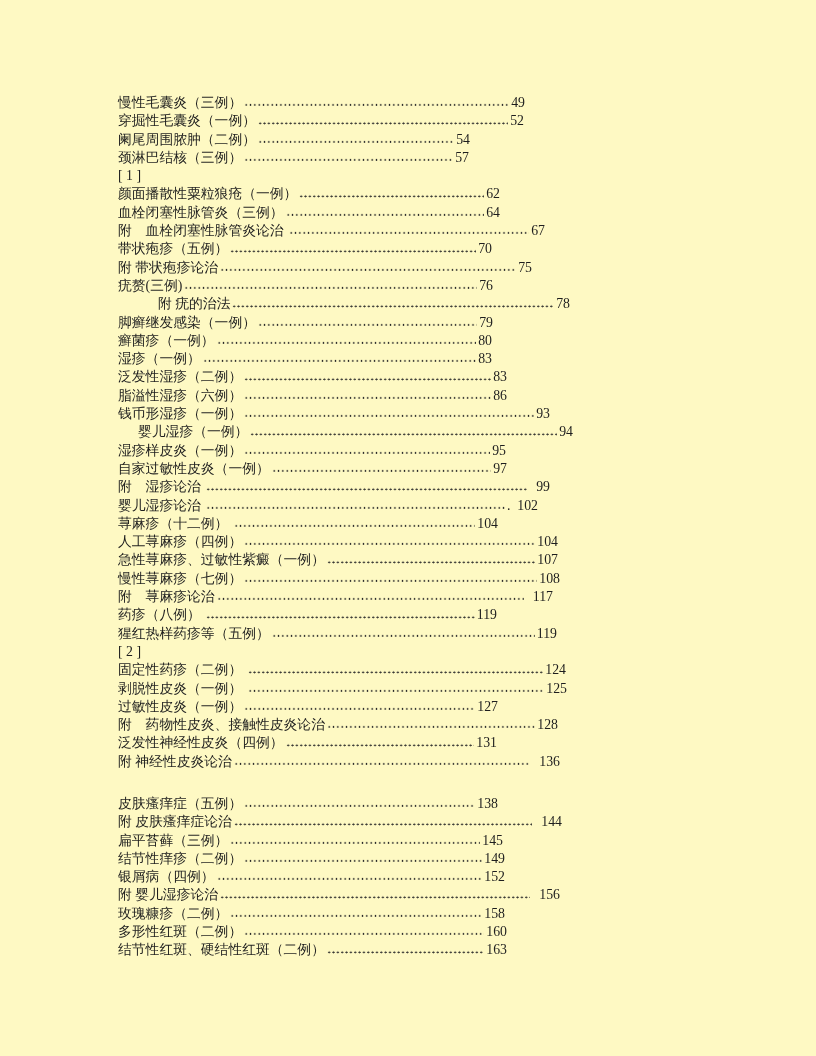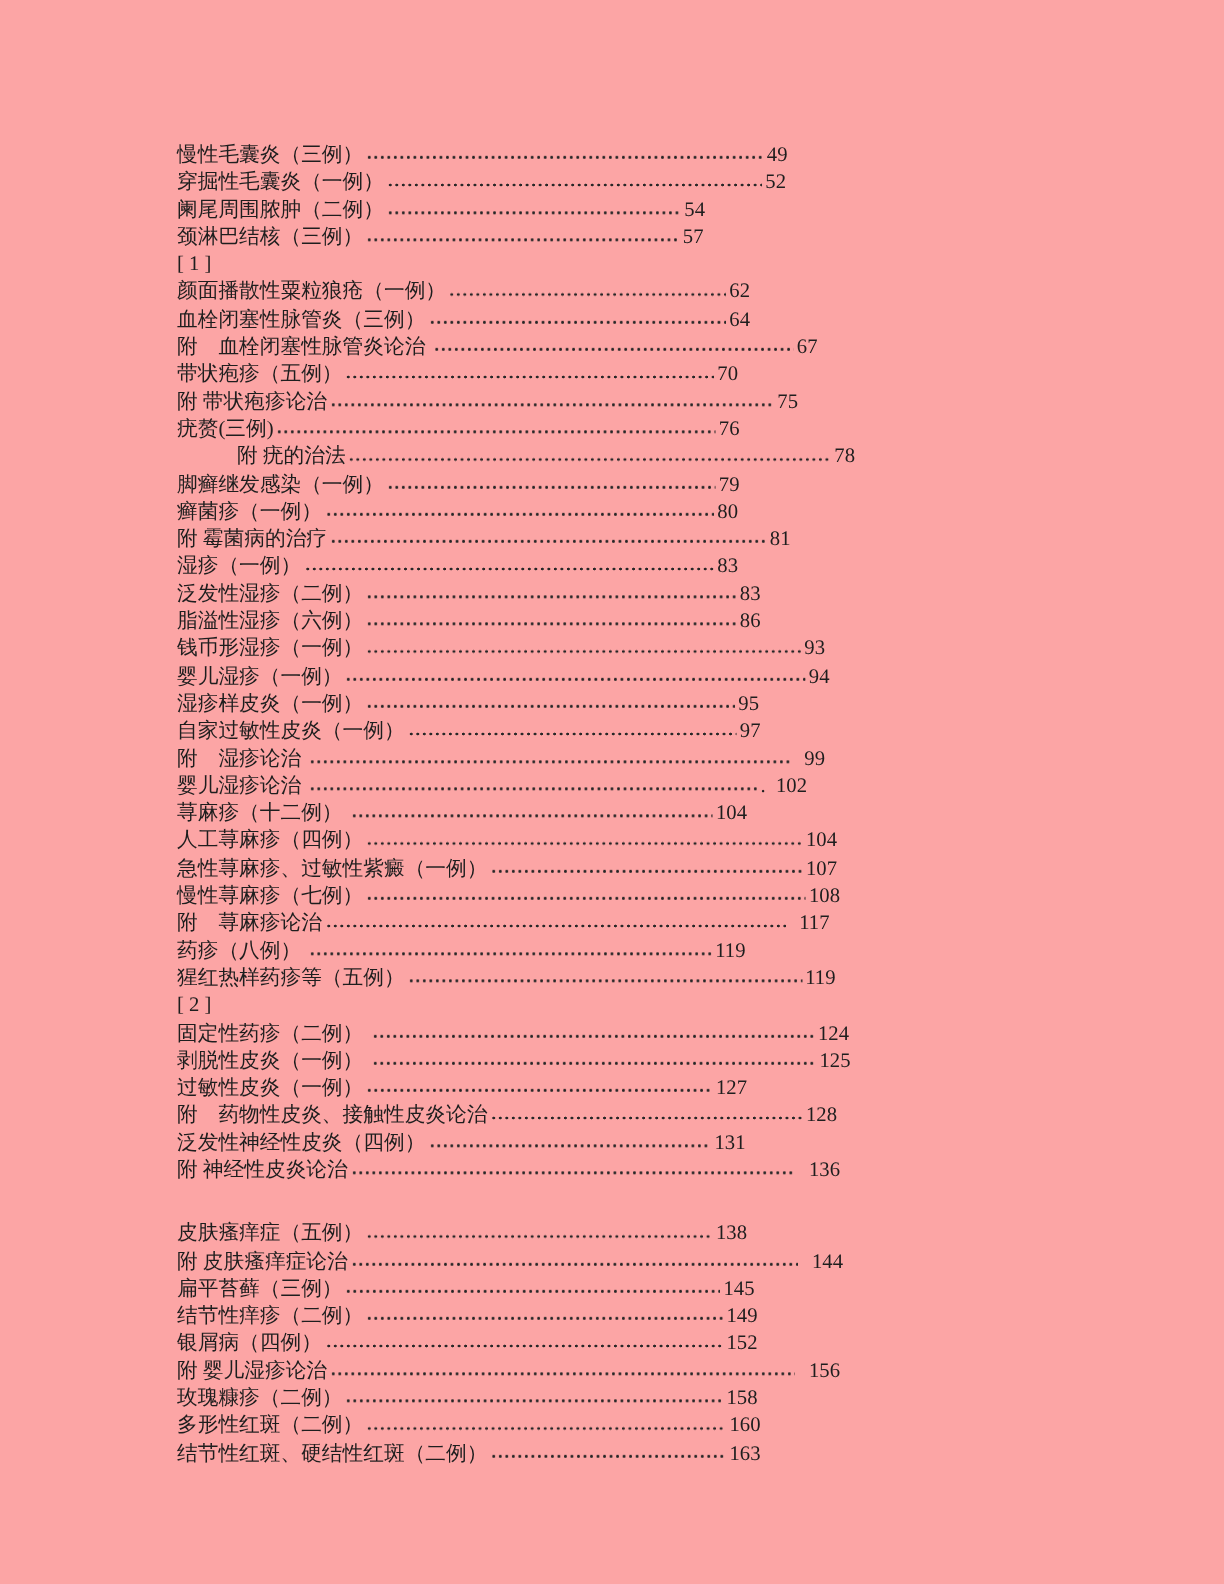--- a/index.html
+++ b/index.html
@@ -10,21 +10,21 @@
   body {
     width: 816px;
     height: 1056px;
     position: relative;
     overflow: hidden;
     font-family: "Liberation Serif", "DejaVu Serif", serif;
   }
   .page {
     position: absolute;
     inset: 0;
-    background: #fca5a5;
+    background: #fef9c3;
   }
   .toc {
     position: absolute;
     left: 118px;
     top: 94px;
     color: #1e1e1e;
   }
   .row {
     display: flex;
     align-items: baseline;
@@ -63,26 +63,25 @@
       <div class="row marker"><span class="title">[ 1 ]</span></div>
       <div class="row" style="width: 382px;"><span class="title">颜面播散性粟粒狼疮（一例）</span><span class="leader"></span><span class="pagenum">62</span></div>
       <div class="row" style="width: 382px;"><span class="title">血栓闭塞性脉管炎（三例）</span><span class="leader"></span><span class="pagenum">64</span></div>
       <div class="row" style="width: 427px;"><span class="title">附　血栓闭塞性脉管炎论治 </span><span class="leader"></span><span class="pagenum">67</span></div>
       <div class="row" style="width: 374px;"><span class="title">带状疱疹（五例）</span><span class="leader"></span><span class="pagenum">70</span></div>
       <div class="row" style="width: 414px;"><span class="title">附 带状疱疹论治</span><span class="leader"></span><span class="pagenum">75</span></div>
       <div class="row" style="width: 375px;"><span class="title">疣赘(三例)</span><span class="leader"></span><span class="pagenum">76</span></div>
       <div class="row" style="width: 412px; padding-left: 40px;"><span class="title">附 疣的治法</span><span class="leader"></span><span class="pagenum">78</span></div>
       <div class="row" style="width: 375px;"><span class="title">脚癣继发感染（一例）</span><span class="leader"></span><span class="pagenum">79</span></div>
       <div class="row" style="width: 374px;"><span class="title">癣菌疹（一例）</span><span class="leader"></span><span class="pagenum">80</span></div>
-      <div class="row" style="width: 409px;"><span class="title">附 霉菌病的治疗</span><span class="leader"></span><span class="pagenum">81</span></div>
       <div class="row" style="width: 374px;"><span class="title">湿疹（一例）</span><span class="leader"></span><span class="pagenum">83</span></div>
       <div class="row" style="width: 389px;"><span class="title">泛发性湿疹（二例）</span><span class="leader"></span><span class="pagenum">83</span></div>
       <div class="row" style="width: 389px;"><span class="title">脂溢性湿疹（六例）</span><span class="leader"></span><span class="pagenum">86</span></div>
       <div class="row" style="width: 432px;"><span class="title">钱币形湿疹（一例）</span><span class="leader"></span><span class="pagenum">93</span></div>
-      <div class="row" style="width: 435px;"><span class="title">婴儿湿疹（一例）</span><span class="leader"></span><span class="pagenum">94</span></div>
+      <div class="row" style="width: 435px; margin-left: 20px;"><span class="title">婴儿湿疹（一例）</span><span class="leader"></span><span class="pagenum">94</span></div>
       <div class="row" style="width: 388px;"><span class="title">湿疹样皮炎（一例）</span><span class="leader"></span><span class="pagenum">95</span></div>
       <div class="row" style="width: 389px;"><span class="title">自家过敏性皮炎（一例）</span><span class="leader"></span><span class="pagenum">97</span></div>
       <div class="row" style="width: 432px;"><span class="title">附　湿疹论治 </span><span class="leader"></span><span class="pagenum">  99</span></div>
       <div class="row" style="width: 420px;"><span class="title">婴儿湿疹论治 </span><span class="leader"></span><span class="pagenum">.  102</span></div>
       <div class="row" style="width: 380px;"><span class="title">荨麻疹（十二例） </span><span class="leader"></span><span class="pagenum">104</span></div>
       <div class="row" style="width: 440px;"><span class="title">人工荨麻疹（四例）</span><span class="leader"></span><span class="pagenum">104</span></div>
       <div class="row" style="width: 440px;"><span class="title">急性荨麻疹、过敏性紫癜（一例）</span><span class="leader"></span><span class="pagenum">107</span></div>
       <div class="row" style="width: 442px;"><span class="title">慢性荨麻疹（七例）</span><span class="leader"></span><span class="pagenum">108</span></div>
       <div class="row" style="width: 435px;"><span class="title">附　荨麻疹论治</span><span class="leader"></span><span class="pagenum">  117</span></div>
       <div class="row" style="width: 379px;"><span class="title">药疹（八例） </span><span class="leader"></span><span class="pagenum">119</span></div>

